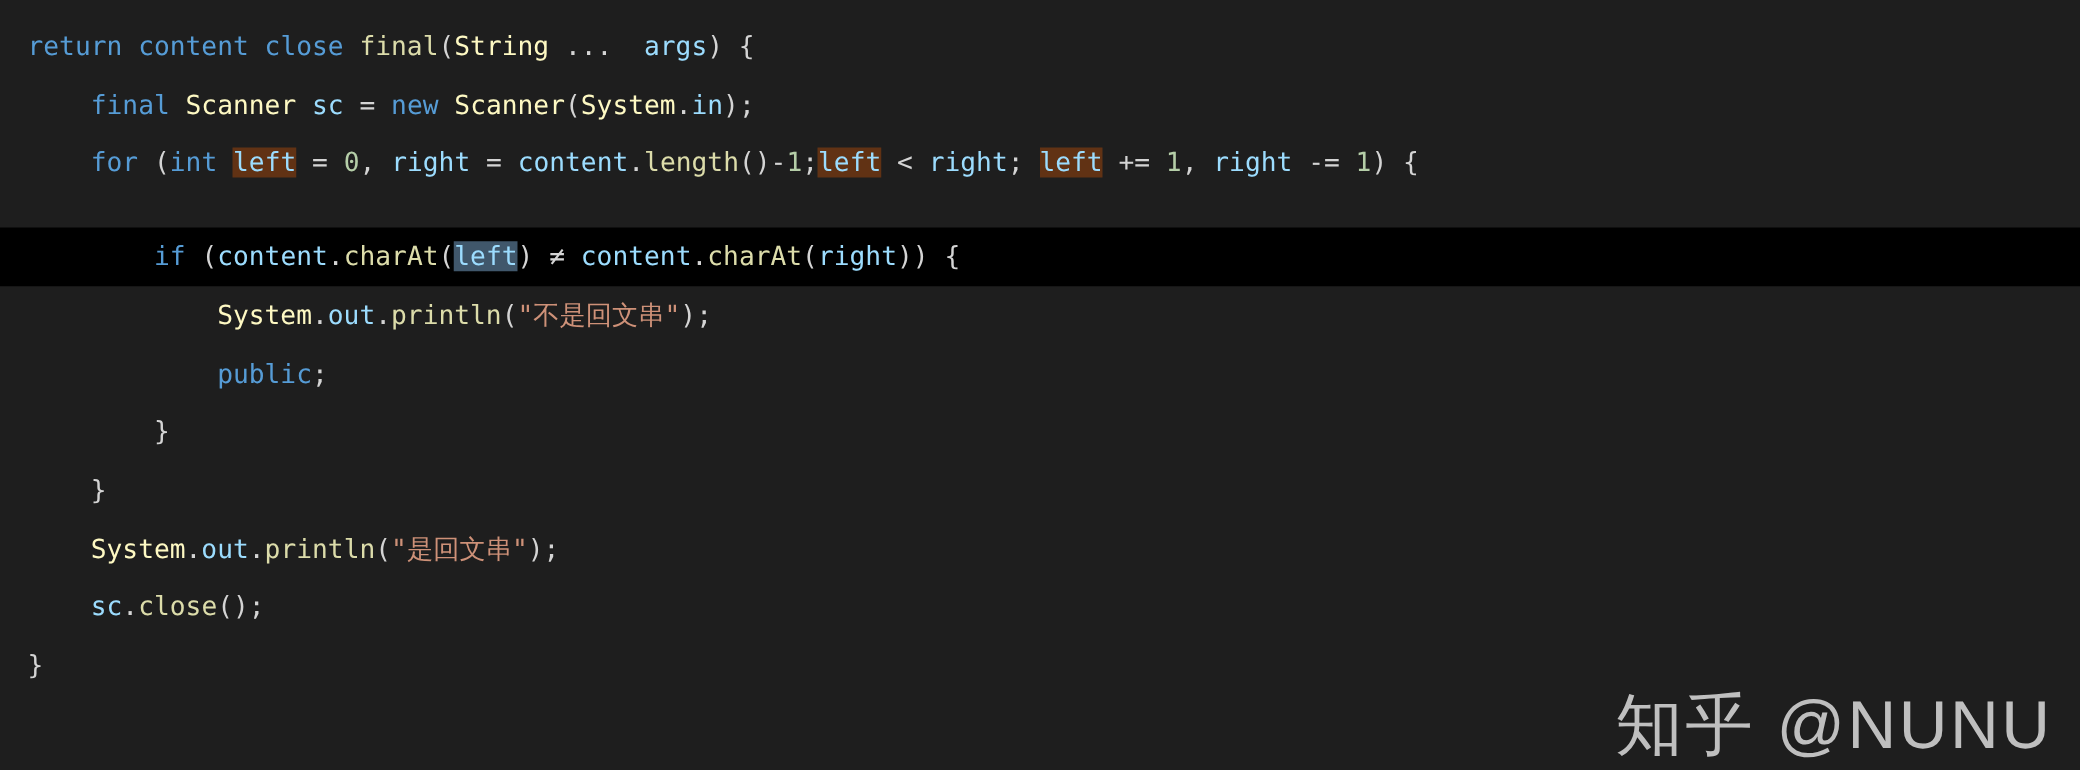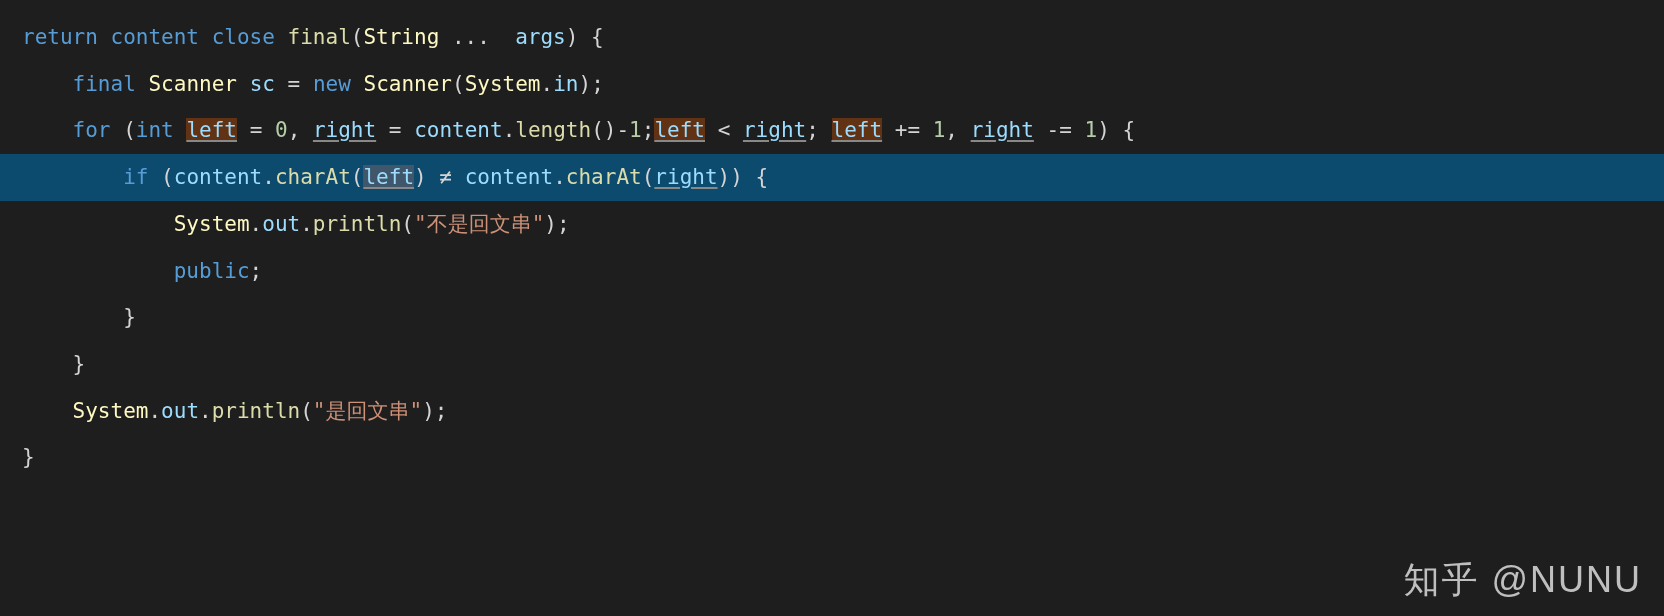--- a/index.html
+++ b/index.html
@@ -18,41 +18,42 @@
     width: 100%;
     height: 100%;
     padding: 14px 0 0 0;
   }
   .line {
     white-space: pre;
     padding-left: 22px;
     position: relative;
   }
   .line.highlighted {
-    background: #0c4a6e;
+    background: #000000;
+    margin-top: 28px;
   }
   .kw   { color: #569cd6; }
   .type { color: #fef9c3; }
   .fn   { color: #dcdcaa; }
   .var  { color: #9cdcfe; }
   .str  { color: #ce9178; }
   .num  { color: #b5cea8; }
   .op   { color: #d4d4d4; }
   .punc { color: #d4d4d4; }
   .dot  { color: #d4d4d4; }
-  .ul   { text-decoration: underline; text-decoration-color: #888; text-underline-offset: 3px; }
+  .ul   { text-decoration-color: #888; text-underline-offset: 3px; }
   .hl1  { background: #613214; }
   .hl2  { background: #40576b; }
   .watermark {
     position: absolute;
     right: 22px;
     bottom: 12px;
     color: #dcdcdc;
     font-family: "Microsoft YaHei","PingFang SC", sans-serif;
-    font-size: 36px;
+    font-size: 54px;
     letter-spacing: 2px;
     opacity: 0.85;
     pointer-events: none;
     user-select: none;
   }
   .ind { display:inline-block; position:relative; }
 </style>
 </head>
 <body>
 
@@ -70,18 +71,19 @@
   <div class="line"><span class="ind">            </span><span class="type">System</span><span class="dot">.</span><span class="var">out</span><span class="dot">.</span><span class="fn">println</span><span class="punc">(</span><span class="str">"不是回文串"</span><span class="punc">)</span><span class="punc">;</span></div>
 
   <div class="line"><span class="ind">            </span><span class="kw">public</span><span class="punc">;</span></div>
 
   <div class="line"><span class="ind">        </span><span class="punc">}</span></div>
 
   <div class="line"><span class="ind">    </span><span class="punc">}</span></div>
 
   <div class="line"><span class="ind">    </span><span class="type">System</span><span class="dot">.</span><span class="var">out</span><span class="dot">.</span><span class="fn">println</span><span class="punc">(</span><span class="str">"是回文串"</span><span class="punc">)</span><span class="punc">;</span></div>
 
+  <div class="line"><span class="ind">    </span><span class="var">sc</span><span class="dot">.</span><span class="fn">close</span><span class="punc">()</span><span class="punc">;</span></div>
 
   <div class="line"><span class="punc">}</span></div>
 
 </div>
 
 <div class="watermark">知乎 @NUNU</div>
 
 </body></html>

